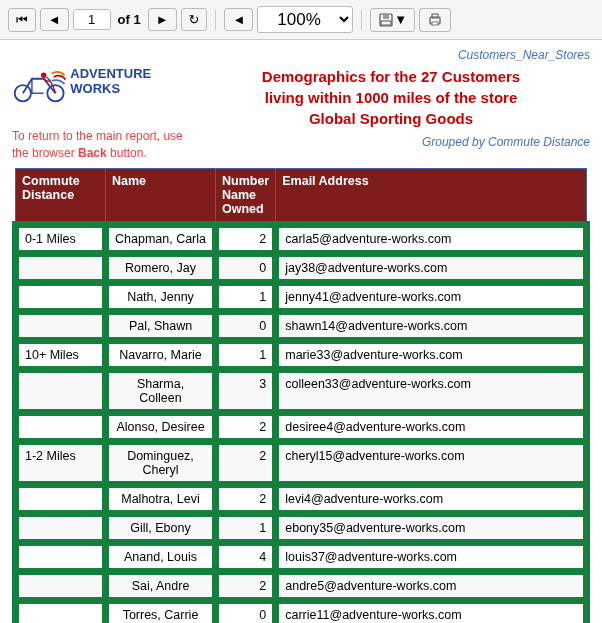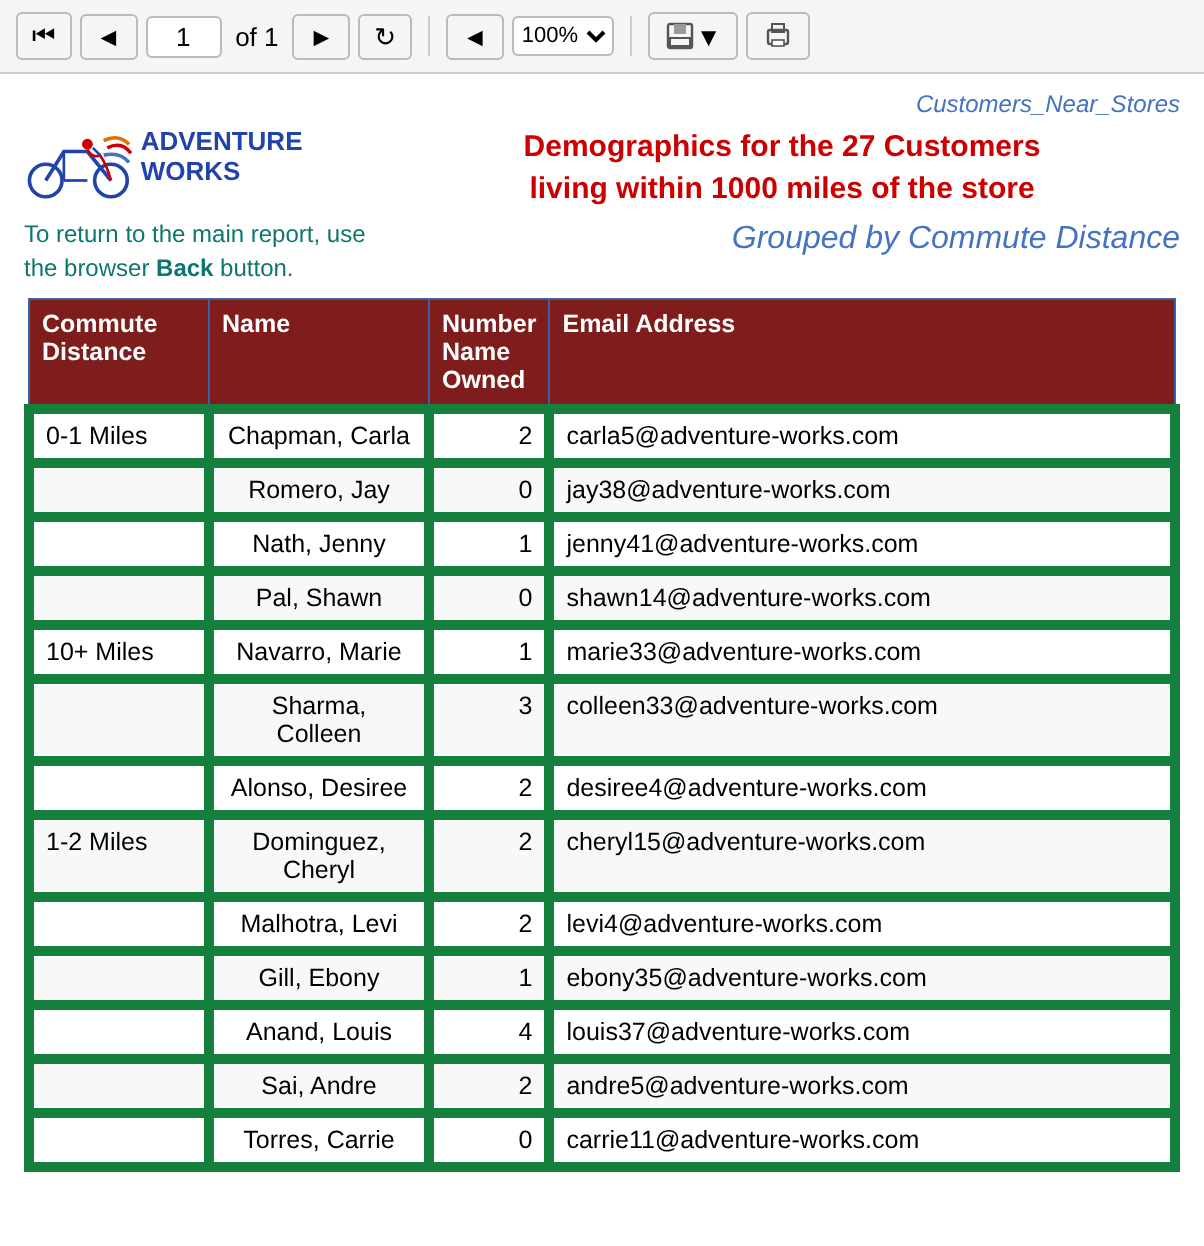--- a/index.html
+++ b/index.html
@@ -36,25 +36,25 @@
       border: 1px solid #bbb;
       border-radius: 3px;
       text-align: center;
       font-size: 13px;
       padding: 2px 4px;
     }
     .toolbar-sep { width: 1px; background: #ccc; height: 20px; margin: 0 4px; }
     .zoom-select {
       border: 1px solid #bbb;
       border-radius: 3px;
-      font-size: 11px;
-      padding: 2px 0;
+      font-size: 17px;
+      padding: 2px 15px;
       background: #fff;
     }
-    .toolbar-of { font-size: 13px; margin: 0 3px; }
+    .toolbar-of { font-size: 13px; margin: 0 3px; font-weight: bold; }
 
     
     .report-area {
       padding: 8px 12px 12px 12px;
     }
 
     .report-link {
       text-align: right;
       color: #4472C4;
       font-style: italic;
@@ -74,63 +74,63 @@
     }
     .logo-text {
       color: #2244aa;
       font-weight: bold;
       font-size: 15px;
       display: flex;
       align-items: flex-start;
       gap: 4px;
     }
     .return-note {
-      color: #0f766e;
+      color: #ef4444;
       font-size: 12px;
-      margin-top: 6px;
+      margin-top: 22px;
       line-height: 1.4;
     }
     .return-note b { font-weight: bold; }
 
     .report-title-area {
       flex: 1;
       text-align: center;
     }
     .report-title {
       color: #c00;
       font-size: 15px;
       font-weight: bold;
       line-height: 1.4;
       margin-bottom: 6px;
     }
     .grouped-by {
       color: #4472C4;
       font-style: italic;
-      font-size: 16px;
+      font-size: 12px;
       text-align: right;
     }
 
     
     .data-table {
       width: 100%;
       border-collapse: collapse;
       margin-top: 4px;
       font-size: 12.5px;
     }
     .data-table th {
       background: #7f1d1d;
       color: #fff;
       text-align: left;
       padding: 5px 6px;
       font-weight: bold;
       border: 1px solid #3a60a8;
       vertical-align: top;
     }
     .data-table td {
-      border: 5px solid #15803d;
+      border: 7px solid #15803d;
       padding: 4px 6px;
       vertical-align: top;
       margin-top: 12px;
     }
     .data-table tr:nth-child(even) td { background: #f8f8f8; }
     .col-commute { width: 90px; }
     .col-name { width: 110px; text-align: center; }
     .col-cars { width: 60px; text-align: right; }
     .col-email { width: auto; }
     td.col-cars { text-align: right; }
@@ -218,20 +218,21 @@
         </svg>
         <span style="font-size:13px; font-weight:bold; color:#2244aa;">ADVENTURE WORKS</span>
       </div>
       <div class="return-note"><span>To return to the main report, use the browser </span><b>Back</b><span> button.</span></div>
     </div>
 
     <div class="report-title-area">
       <div class="report-title">
         <span>Demographics for the 27 Customers</span><br>
         <span>living within 1000 miles of the store</span><br>
+        <span>Global Sporting Goods</span>
       </div>
       <div class="grouped-by">Grouped by Commute Distance</div>
     </div>
   </div>
 
   <table class="data-table">
     <thead>
       <tr>
         <th class="col-commute">Commute Distance</th>
         <th class="col-name">Name</th>

